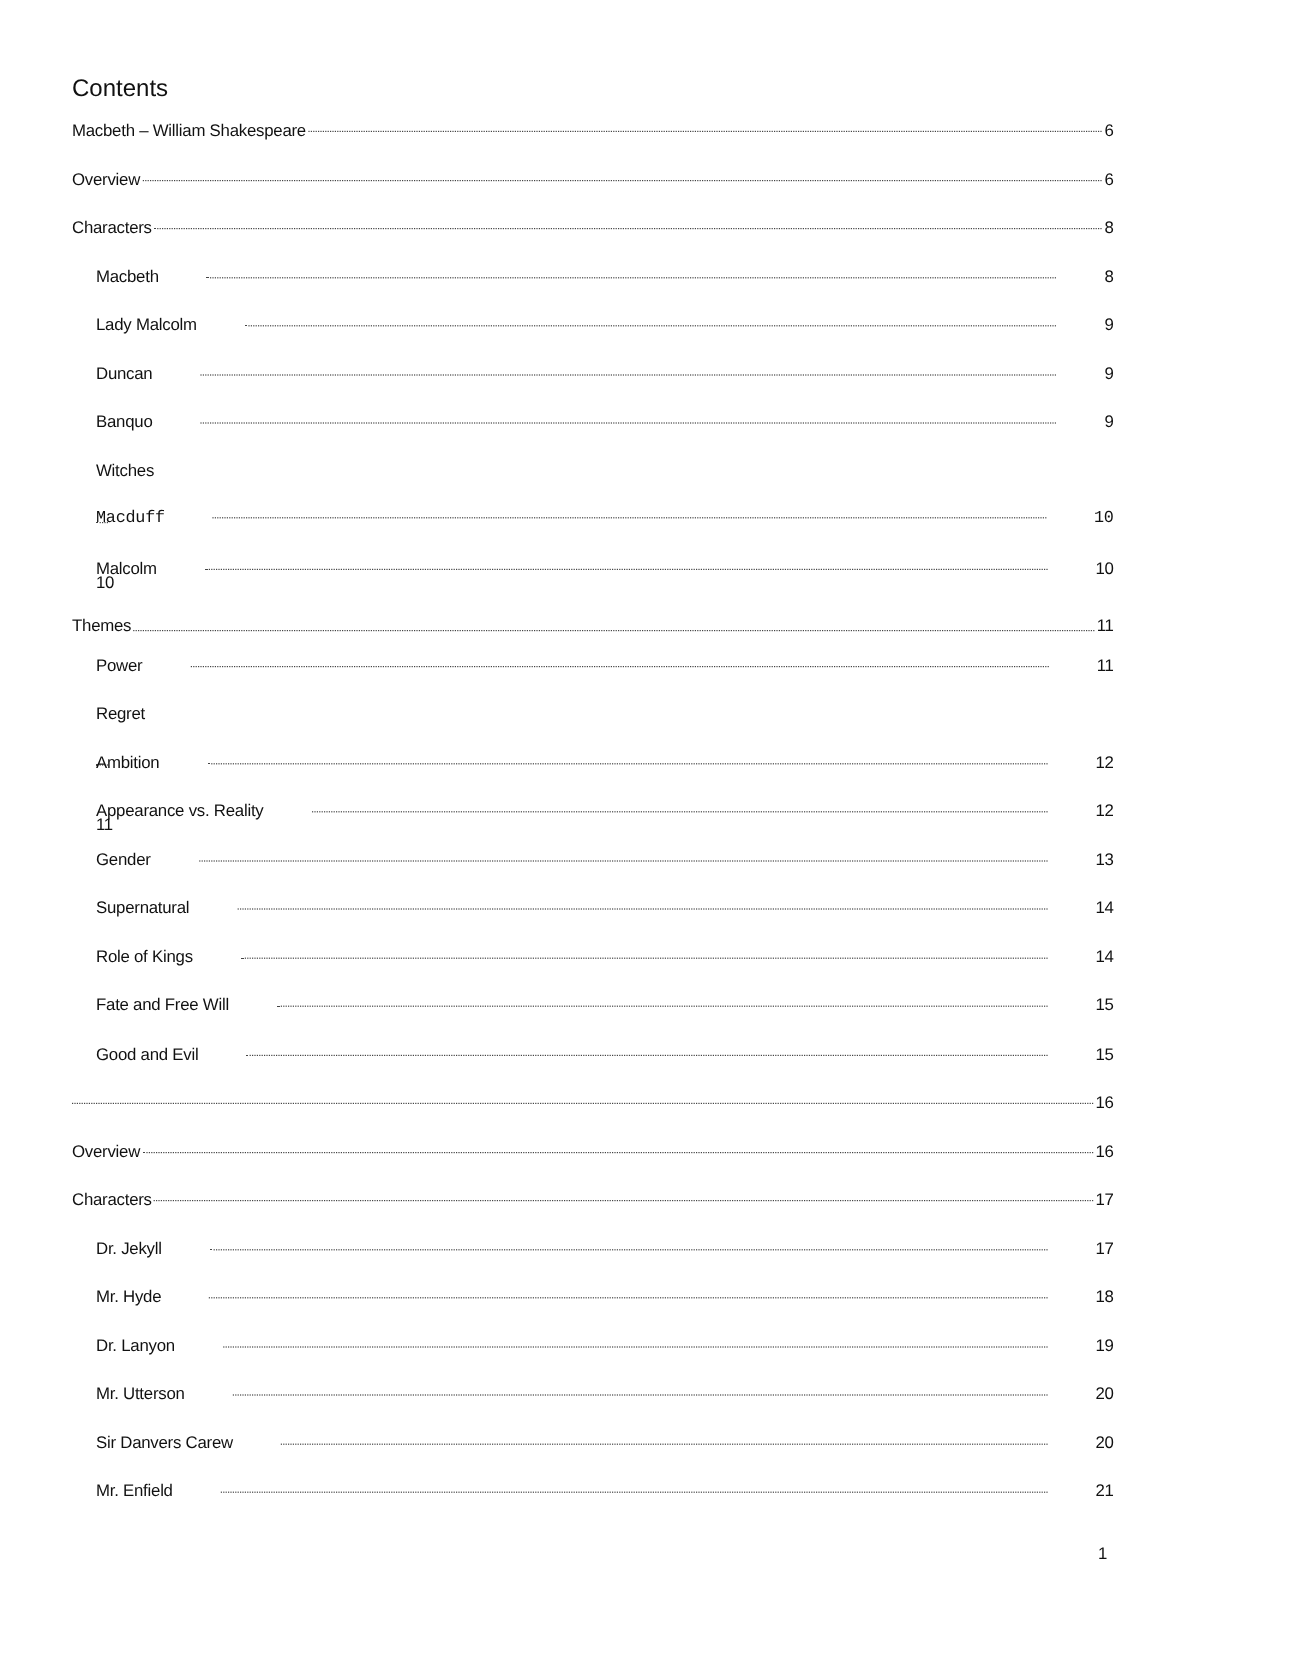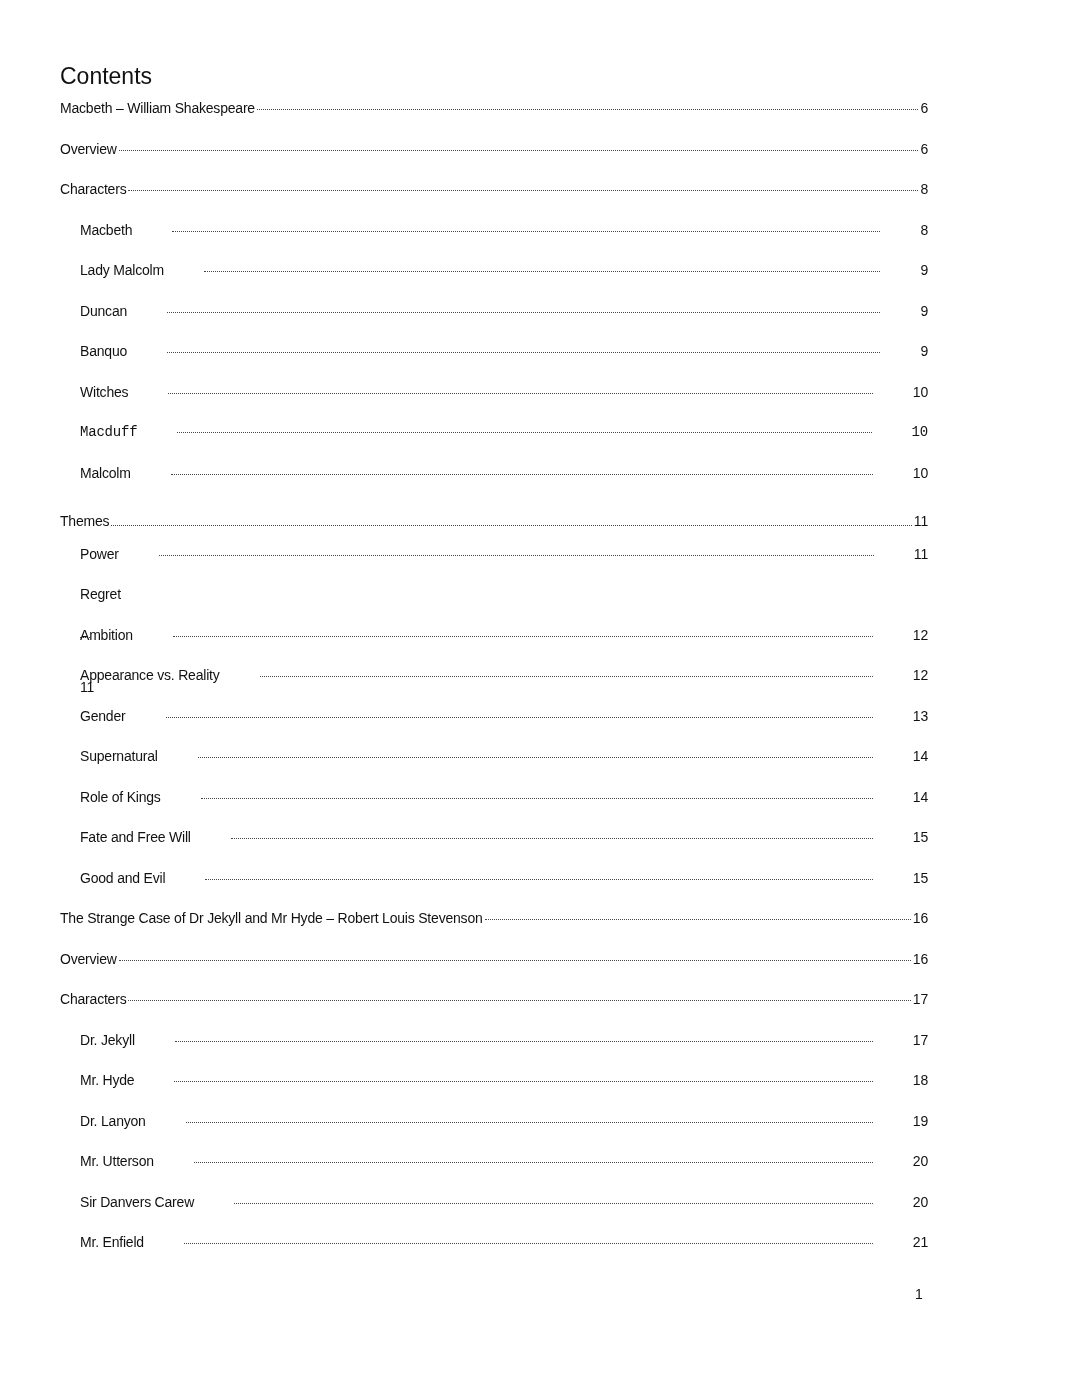--- a/index.html
+++ b/index.html
@@ -1,18 +1,18 @@
 <!DOCTYPE html>
 <html><head>
 <meta charset="utf-8">
 <style>
   html, body { margin: 0; padding: 0; background: #ffffff; }
   body { width: 1080px; height: 1397px; position: relative; overflow: hidden;
          font-family: "Liberation Sans", sans-serif; color: #111; }
-  .heading { position: absolute; left: 60px; top: 63px; font-size: 23px; color: #111; }
+  .heading { position: absolute; left: 60px; top: 63px; font-size: 20px; color: #111; }
   .toc { position: absolute; left: 60px; top: 100px; width: 868px; }
   .entry { position: absolute; left: 0; right: 0; height: 24px; display: flex; align-items: baseline;
            font-size: 14px; letter-spacing: -0.2px; }
   .entry.lvl2 { left: 20px; gap: 38px; }
   .label { white-space: nowrap; padding-right: 2px; }
   .leader { flex: 1; border-bottom: 1.5px dotted #444; transform: translateY(-3px); margin: 0 2px 0 0; min-width: 10px; }
   .page { white-space: nowrap; font-size: 14px; }
   .footer-page { position: absolute; left: 915px; top: 1286px; font-size: 14px; }
 </style>
 </head>
@@ -49,21 +49,21 @@
     <div class="entry lvl2" style="top: 202.5px;">
       <span class="label">Duncan</span>
       <span class="leader"></span>
       <span class="page">9</span>
     </div>
     <div class="entry lvl2" style="top: 243px;">
       <span class="label">Banquo</span>
       <span class="leader"></span>
       <span class="page">9</span>
     </div>
-    <div class="entry lvl2" style="top: 283.5px;">
+    <div class="entry lvl2" style="top: 283.5px; flex-direction: column;">
       <span class="label">Witches</span>
       <span class="leader"></span>
       <span class="page">10</span>
     </div>
     <div class="entry lvl2" style="top: 324px; font-family: Liberation Mono, monospace;">
       <span class="label">Macduff</span>
       <span class="leader"></span>
       <span class="page">10</span>
     </div>
     <div class="entry lvl2" style="top: 364.5px;">
@@ -115,21 +115,20 @@
       <span class="label">Fate and Free Will</span>
       <span class="leader"></span>
       <span class="page">15</span>
     </div>
     <div class="entry lvl2" style="top: 769.5px;">
       <span class="label">Good and Evil</span>
       <span class="leader"></span>
       <span class="page">15</span>
     </div>
     <div class="entry" style="top: 810px;">
-      <span class="label">The Strange Case of Dr Jekyll and Mr Hyde – Robert Louis Stevenson</span>
       <span class="leader"></span>
       <span class="page">16</span>
     </div>
     <div class="entry" style="top: 850.5px;">
       <span class="label">Overview</span>
       <span class="leader"></span>
       <span class="page">16</span>
     </div>
     <div class="entry" style="top: 891px;">
       <span class="label">Characters</span>

